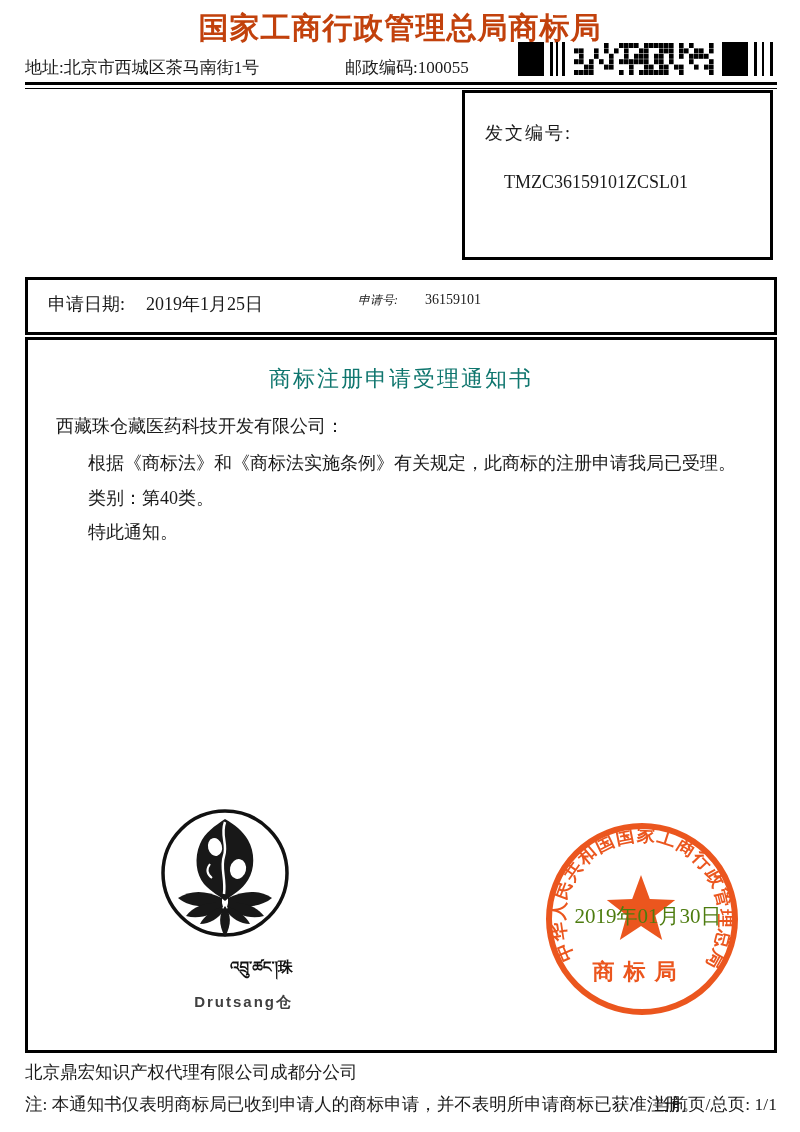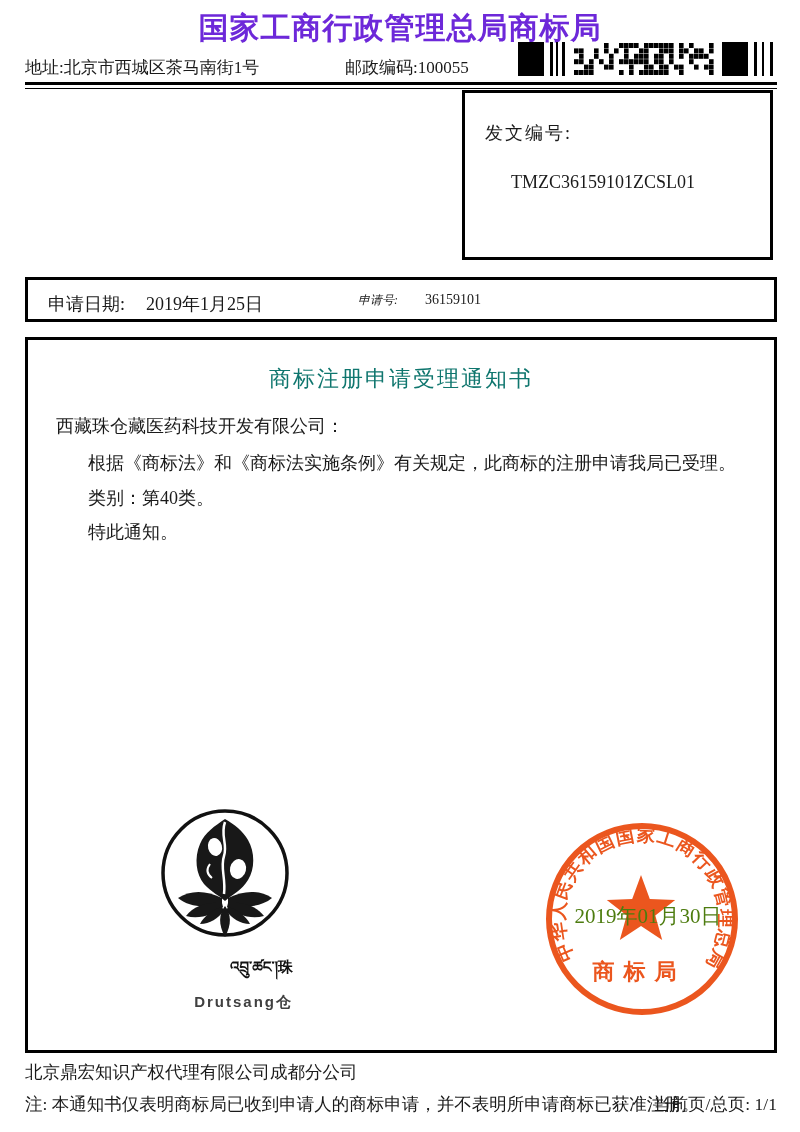--- a/index.html
+++ b/index.html
@@ -1,40 +1,40 @@
 <!DOCTYPE html>
 <html><head>
 <meta charset="utf-8">
 <style>
   * { margin:0; padding:0; box-sizing:border-box; }
   body { background:#ffffff; font-family:"Liberation Serif","DejaVu Serif",serif; color:#1a1a1a; }
   .page { position:relative; width:800px; height:1132px; background:#fff; overflow:hidden; margin:0 auto; }
 
   .abs { position:absolute; white-space:nowrap; }
 
-  .header-title { top:8px; left:0; width:100%; text-align:center; font-size:30px; font-weight:bold; letter-spacing:1px; color:#6d28d9; }
+  .header-title { top:8px; left:0; width:100%; text-align:center; font-size:30px; font-weight:bold; letter-spacing:1px; color:#c2410c; }
   .addr-line   { top:56px; left:25px; font-size:17px; }
   .postcode-line{ top:56px; left:345px; font-size:17px; }
   .barcode     { top:42px; left:518px; }
 
   .sep-double { top:82px; left:25px; width:752px; height:7px; border-top:3px solid #000; border-bottom:1px solid #000; }
 
   .box { border:3px solid #000; background:#fff; }
   .recipient-box { top:88px; left:25px; width:424px; height:172px; }
   .docnum-box    { top:90px; left:462px; width:311px; height:170px; }
 
   .rb-postcode { top:14px; left:22px; font-size:18px; }
   .rb-postcode .val { margin-left:30px; }
   .rb-address  { top:65px; left:22px; font-size:17px; letter-spacing:0; }
   .rb-company  { top:128px; left:22px; font-size:18px; }
 
   .dn-label { top:28px; left:20px; font-size:18px; letter-spacing:2px; }
-  .dn-value { top:79px; left:46px; font-size:18px; }
-
-  .app-bar { top:277px; left:25px; width:752px; height:45px; }
+  .dn-value { top:79px; left:39px; font-size:18px; }
+
+  .app-bar { top:277px; left:25px; width:752px; height:58px; }
   .ab-date-label { top:12px; left:20px;  font-size:18px; }
   .ab-date-value { top:12px; left:118px; font-size:18px; }
   .ab-num-label  { top:12px; left:330px; font-size:12px;font-style:italic; }
   .ab-num-value  { top:12px; left:397px; font-size:14px; }
 
   .main-box { top:337px; left:25px; width:752px; height:716px; }
   .notice-title { top:24px; left:0; width:100%; text-align:center; font-size:22px; letter-spacing:2px; color:#0f766e; }
   .salutation { top:74px;  left:28px; font-size:18px; }
   .body-l1    { top:111px; left:60px; font-size:18px; }
   .body-l2    { top:146px; left:60px; font-size:18px; }

